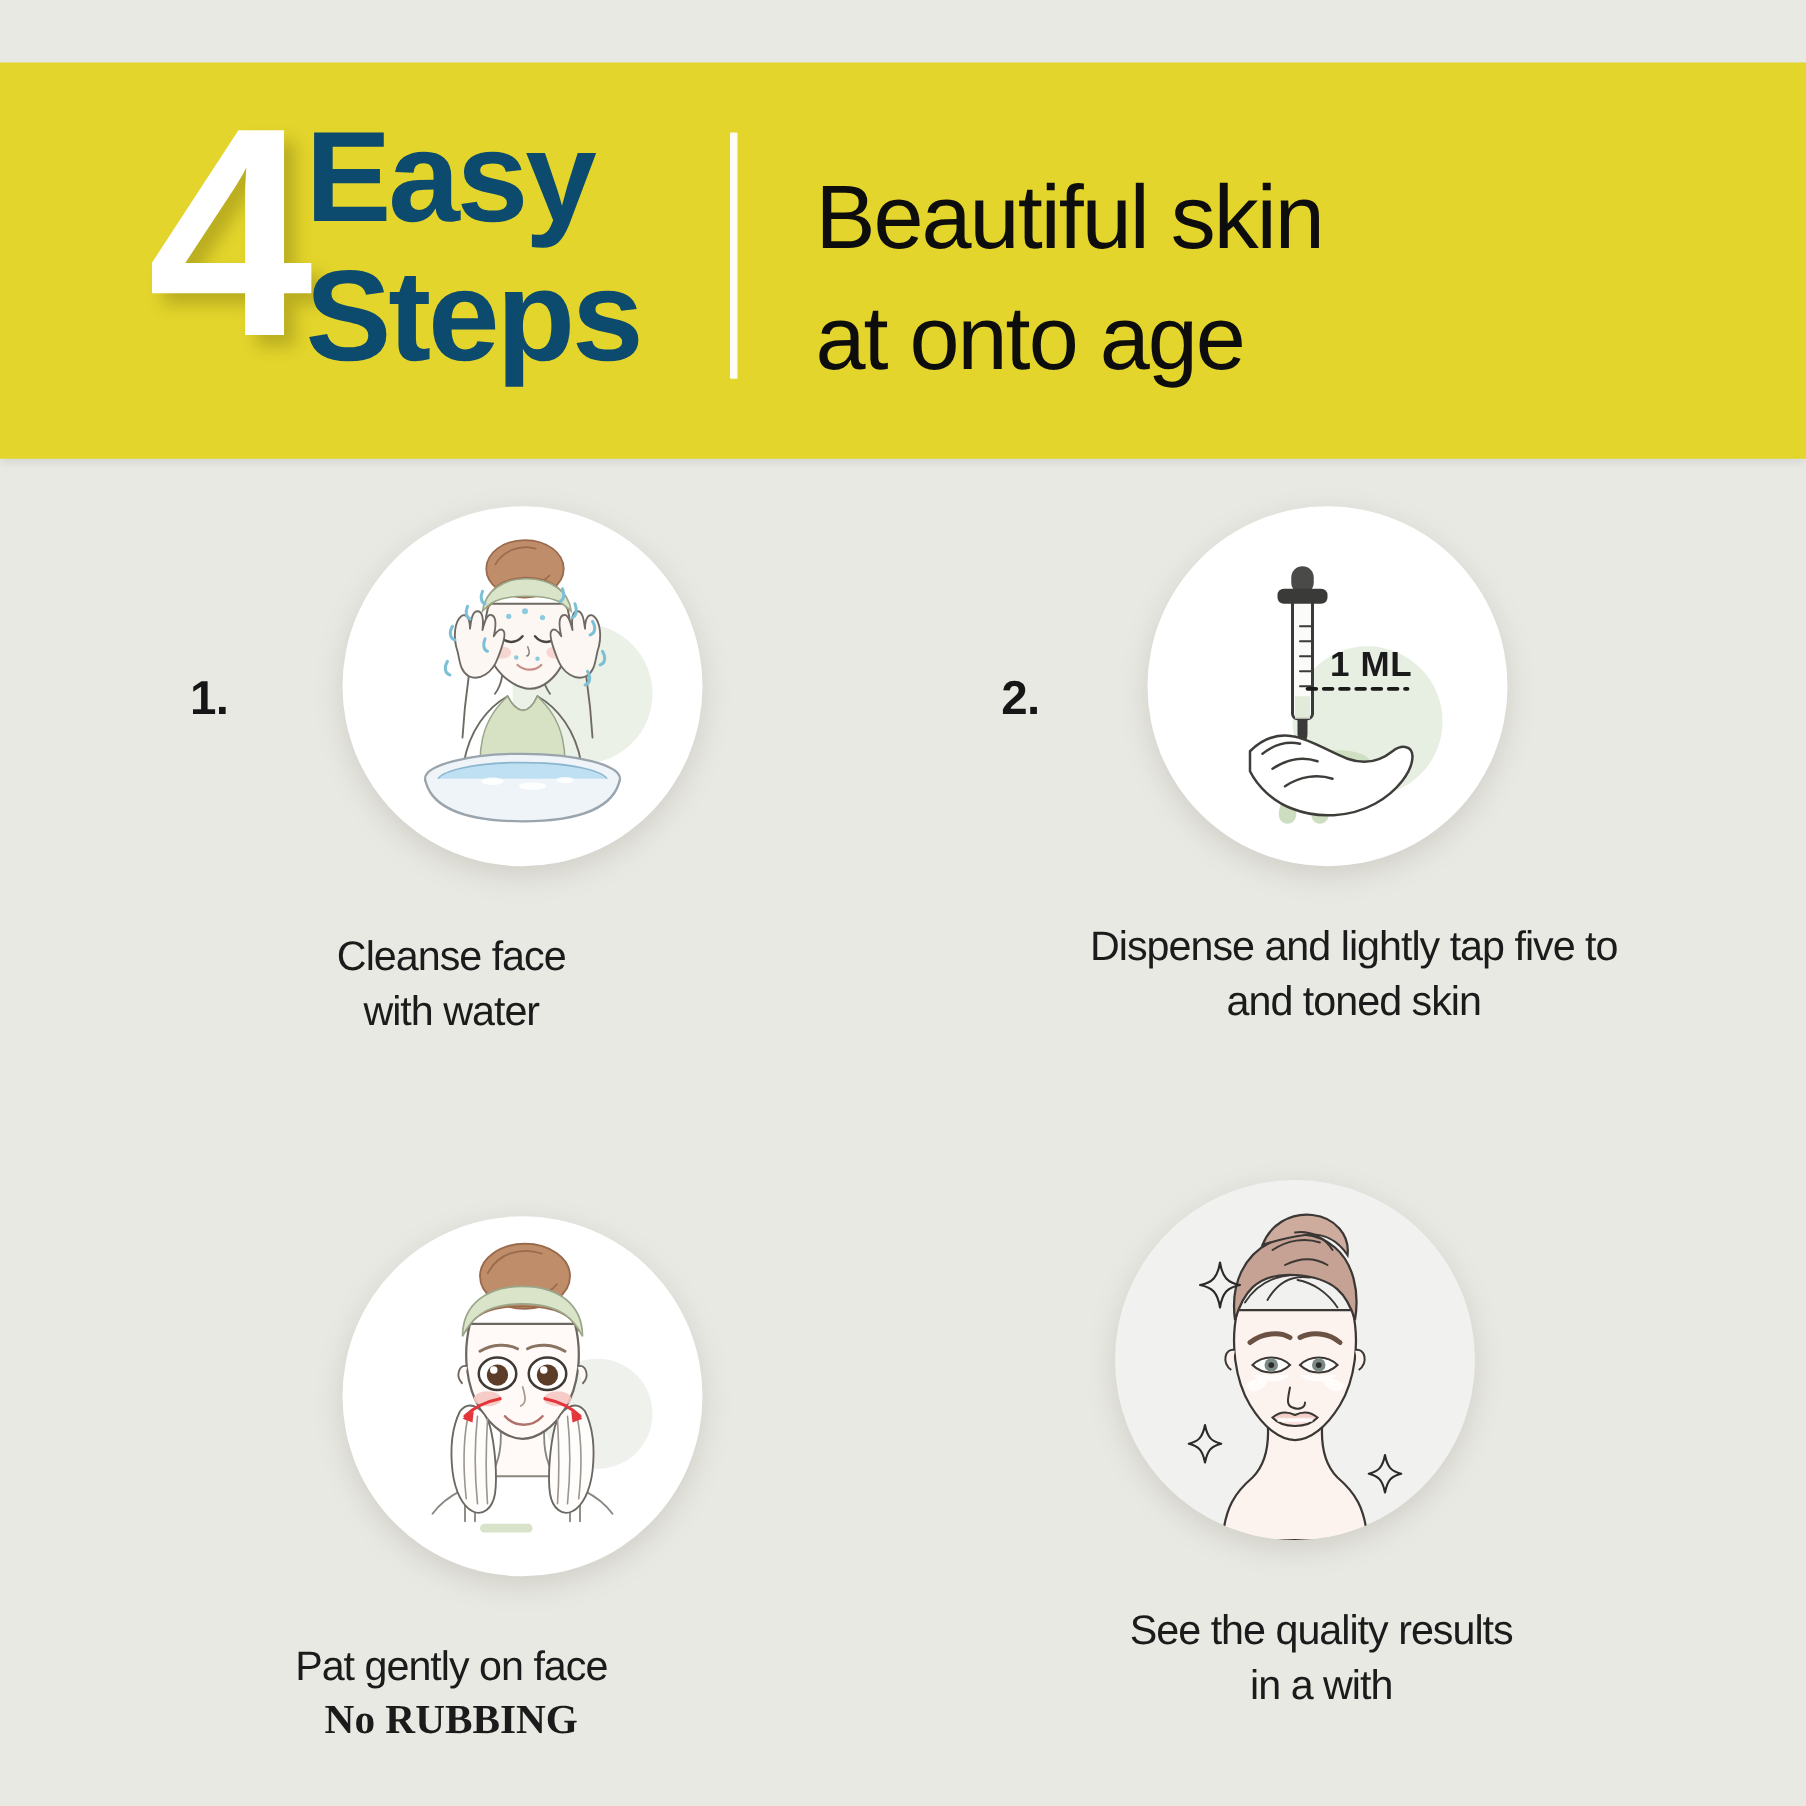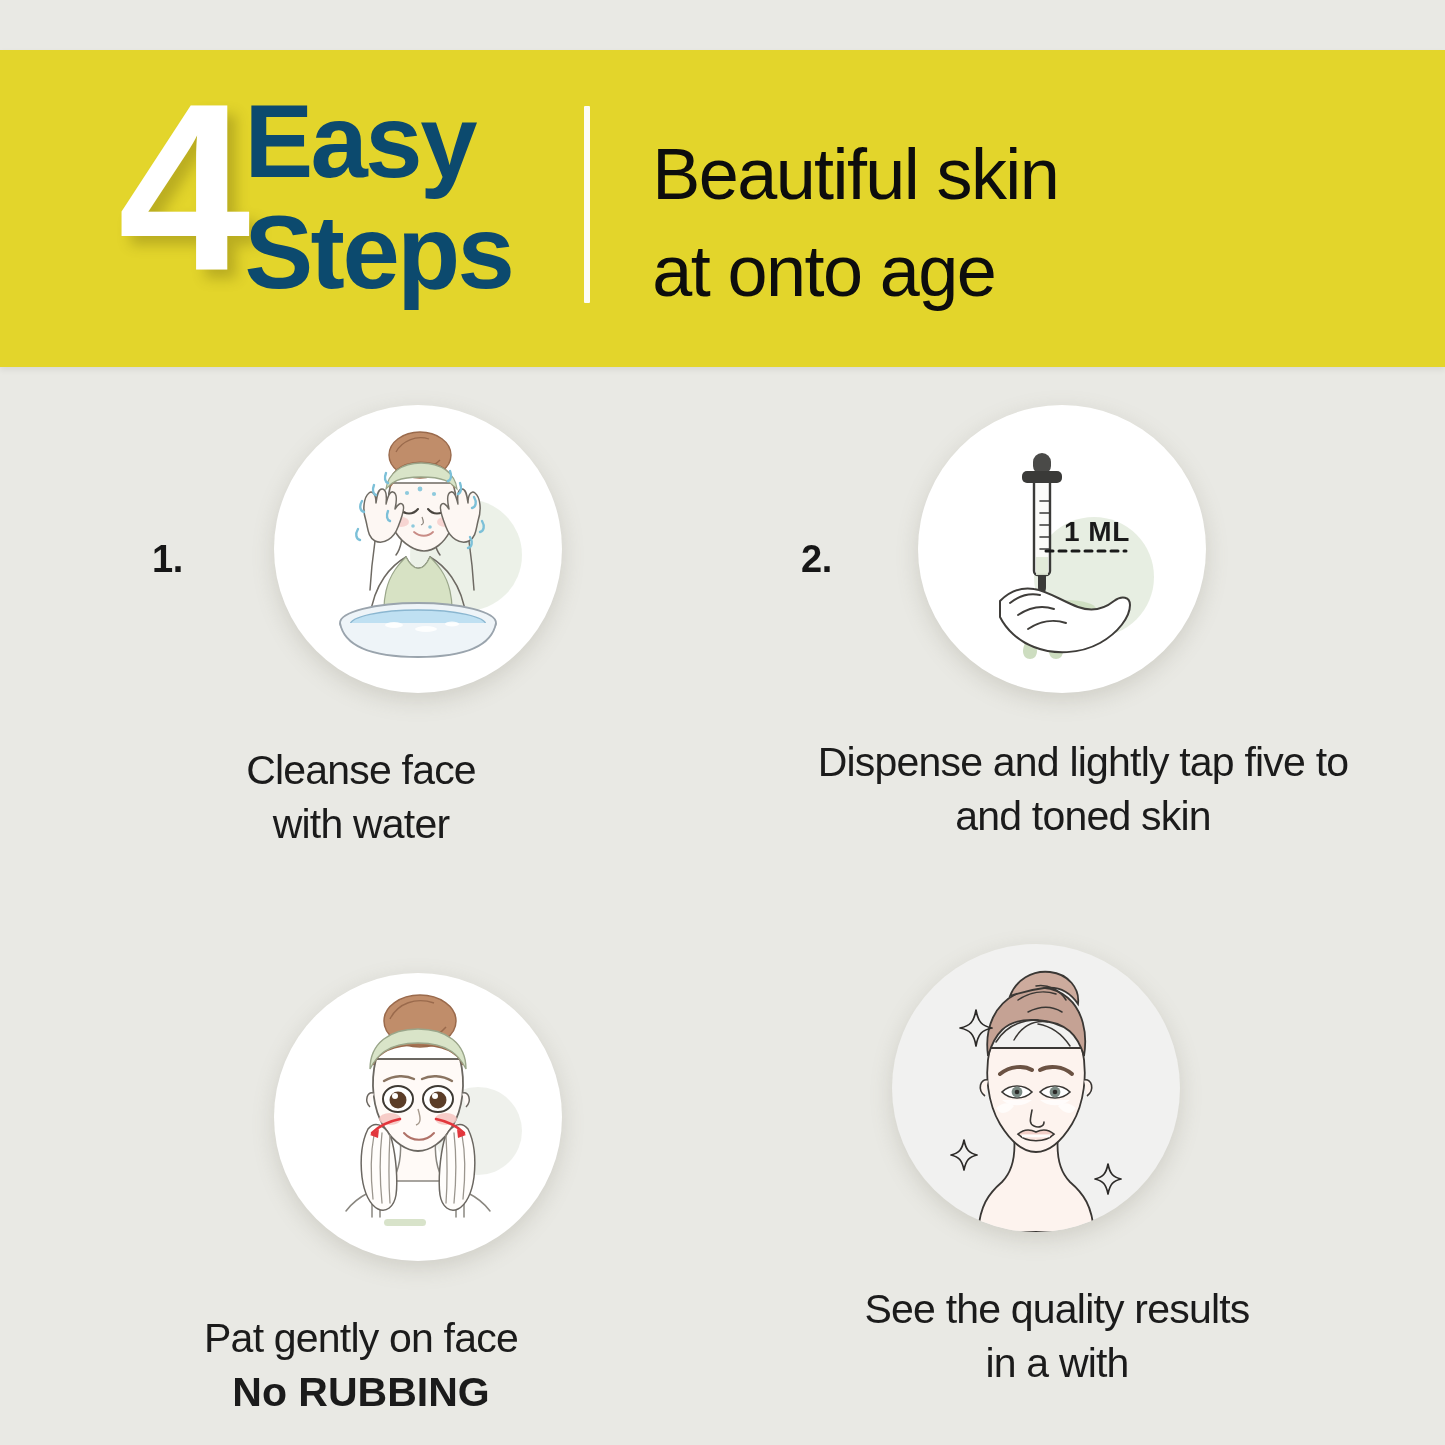--- a/index.html
+++ b/index.html
@@ -126,28 +126,28 @@
 
   .circle svg { display: block; width: 100%; height: 100%; }
 
   .caption {
     position: absolute;
     left: 0;
     width: 100%;
     top: 376px;
     text-align: center;
     font-family: "Liberation Sans", sans-serif;
-    font-size: 41px;
+    font-size: 33px;
     line-height: 1.32;
     color: #1b1b1b;
     letter-spacing: -0.8px;
   }
   .s2 .caption { top: 368px; padding: 0 40px; box-sizing: border-box; }
   .caption .cap-line { display: block; }
-  .caption .cap-strong { display: block; font-weight: bold; letter-spacing: 0px; }
+  .caption .cap-strong { display: block; font-weight: bold; letter-spacing: 0px; font-family: Liberation Serif, serif; }
 </style>
 </head>
 <body>
 
 <div class="banner">
   <div class="banner-inner">
     <div class="banner-left">
       <div class="big-four">4</div>
       <div class="easy-steps">
         <span class="hl-line">Easy</span><br>

